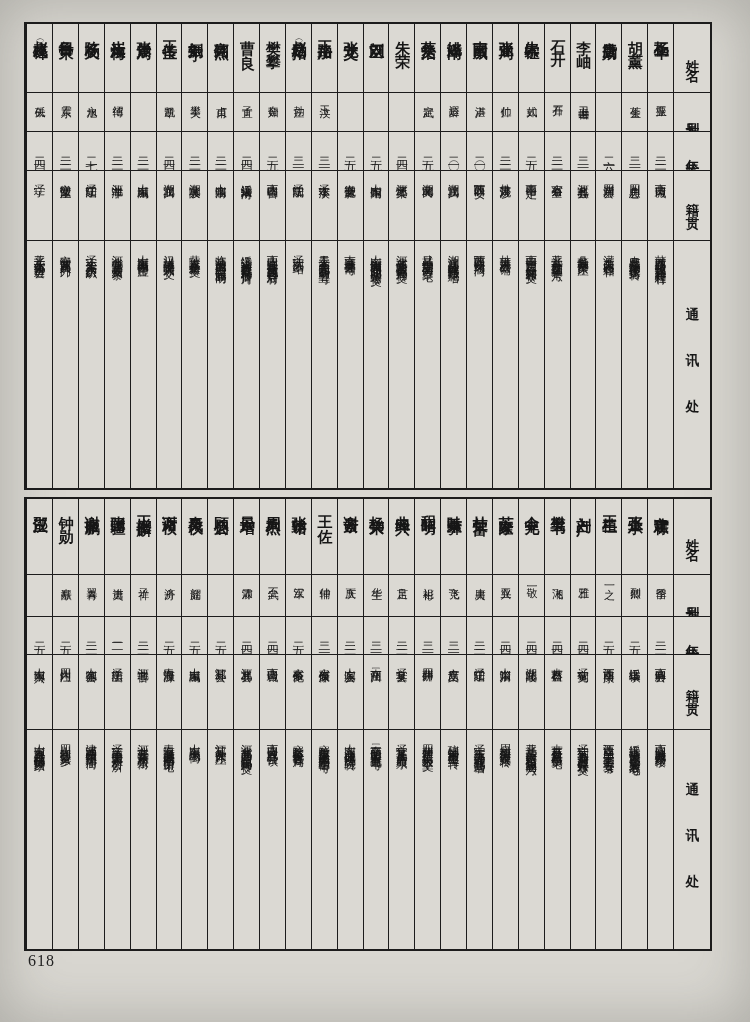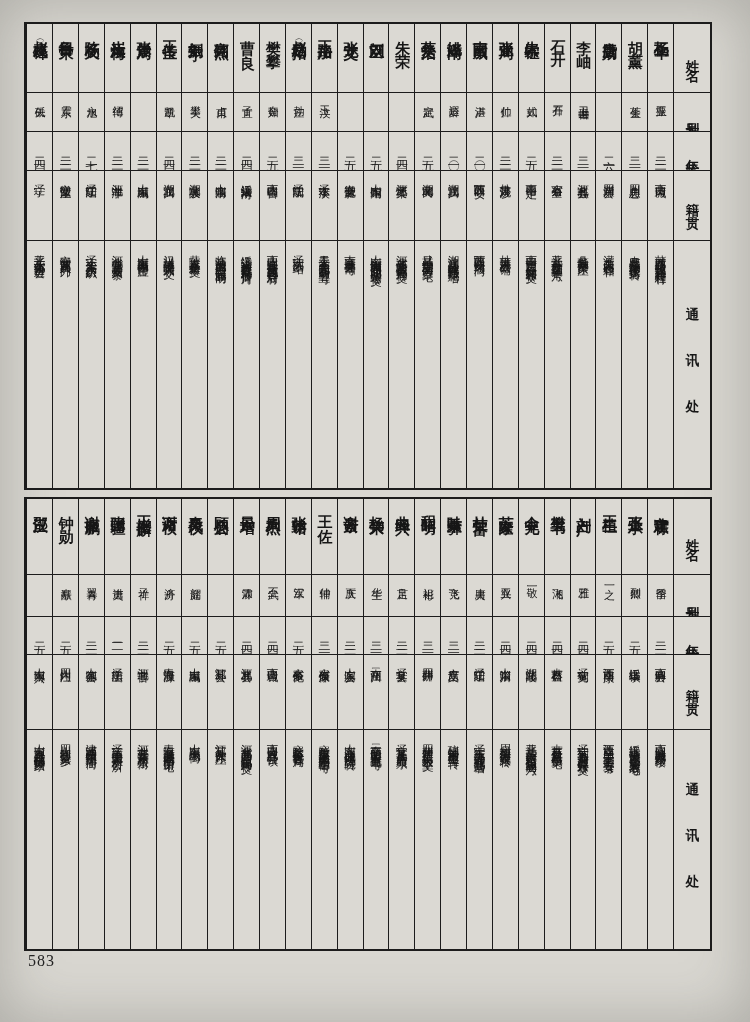--- a/index.html
+++ b/index.html
@@ -945,14 +945,14 @@
           <span class="vt">二五</span>
         </div>
         <div class="cell c-native">
           <span class="vt">山东博兴</span>
         </div>
         <div class="cell c-addr">
           <span class="vt">山东博兴县兴福镇转邵家园</span>
         </div>
       </div>
     </div>
-  <div class="page-number">583</div>
+  <div class="page-number">618</div>
 </div>
 
 </body></html>

